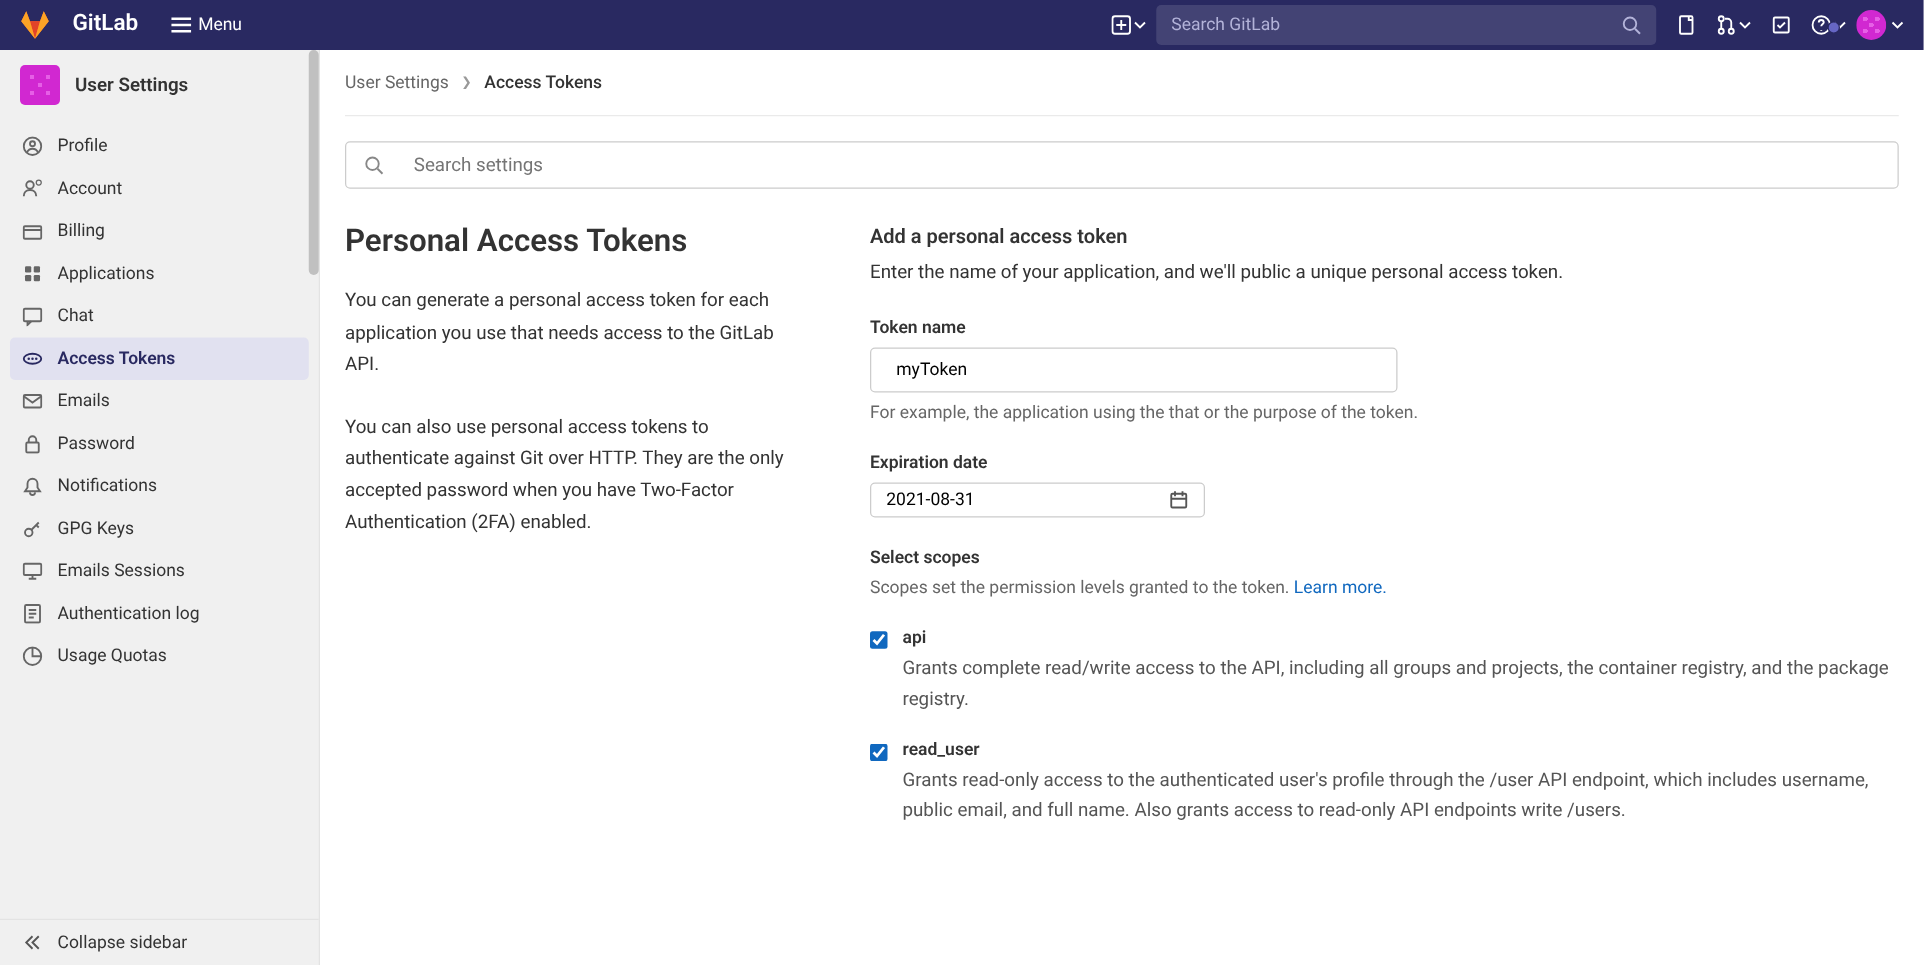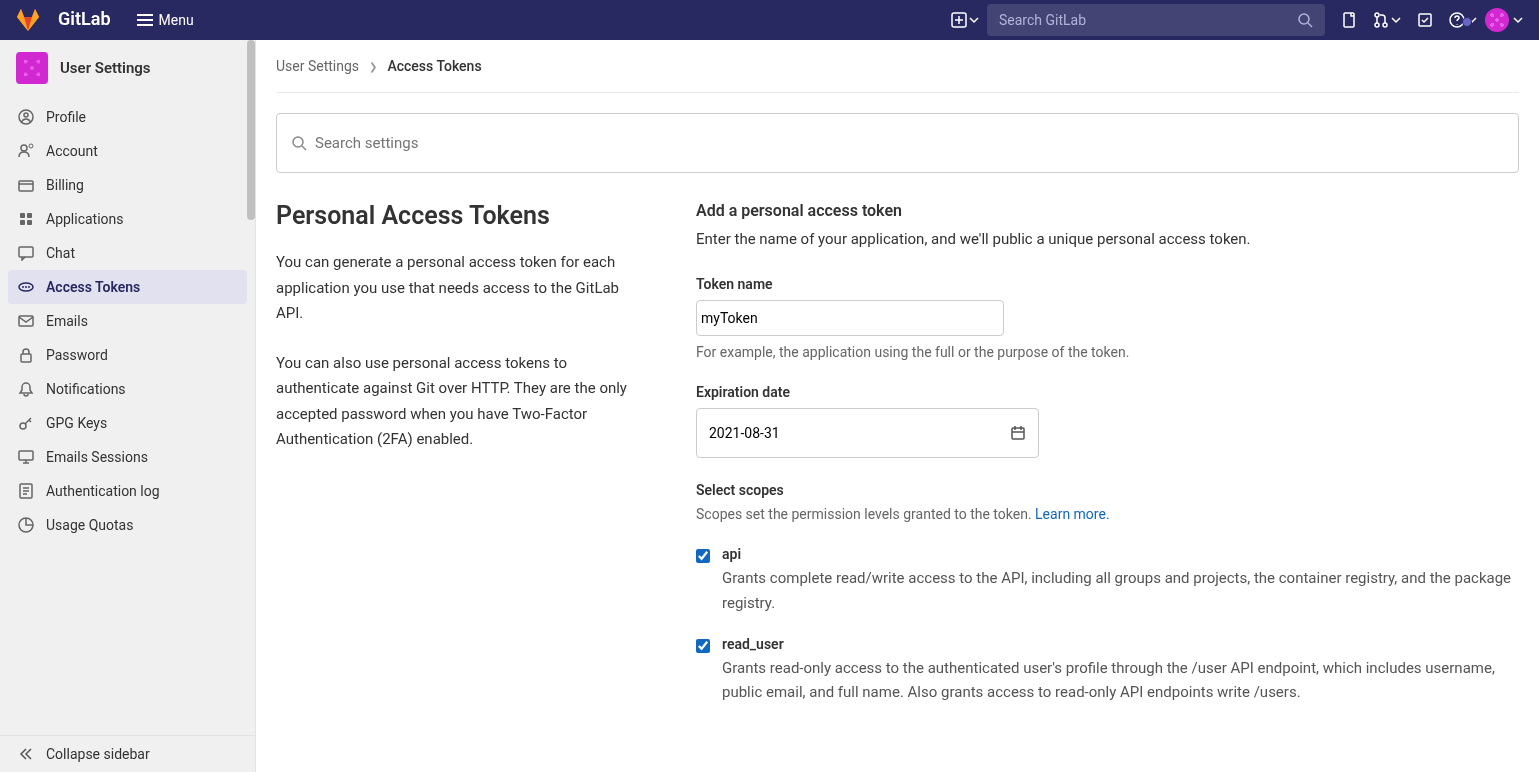--- a/index.html
+++ b/index.html
@@ -7,21 +7,21 @@
 
 
 .navbar { height: 40px; background: #292961; display: flex; align-items: center; padding: 0 16px; color: #fff; }
 .navbar-left { display: flex; align-items: flex-start; gap: 18px; }
 .gitlab-logo { display: inline-flex; }
 .gitlab-wordmark { font-size: 18px; font-weight: 600; color: #fff; }
 .menu-btn { display: flex; align-items: center; gap: 6px; font-size: 14px; cursor: pointer; padding: 4px 8px; }
 .navbar-right { margin-left: auto; display: flex; align-items: center; gap: 8px; }
 .nav-icon { width: 32px; height: 32px; display: flex; align-items: center; justify-content: center; cursor: pointer; border-radius: 4px; position: relative; }
 .plus-group { display: flex; align-items: center; gap: 2px; cursor: pointer; }
-.search-box { width: 338px; height: 32px; background: rgba(255,255,255,0.12); border-radius: 4px; display: flex; align-items: center; padding: 0 12px; color: #d1d1f0; }
+.search-box { width: 400px; height: 32px; background: rgba(255,255,255,0.12); border-radius: 4px; display: flex; align-items: center; padding: 0 12px; color: #d1d1f0; }
 .search-box input { flex: 1; background: transparent; border: none; color: #d1d1f0; font-size: 14px; outline: none; }
 .search-box input::placeholder { color: #b3b3d9; }
 .avatar { width: 24px; height: 24px; border-radius: 50%; background: #d128d1; background-image: radial-gradient(circle at 30% 30%, #e65fe6 2px, transparent 2px), radial-gradient(circle at 70% 30%, #e65fe6 2px, transparent 2px), radial-gradient(circle at 50% 50%, #e65fe6 2px, transparent 2px), radial-gradient(circle at 30% 70%, #e65fe6 2px, transparent 2px), radial-gradient(circle at 70% 70%, #e65fe6 2px, transparent 2px); }
 .avatar-group { display: flex; align-items: center; gap: 4px; cursor: pointer; }
 .has-dot::after { content: ""; position: absolute; top: 5px; right: 5px; width: 8px; height: 8px; background: #6666c4; border-radius: 50%; border: 1px solid #292961; }
 
 
 .shell { display: flex; height: calc(100vh - 40px); }
 .sidebar { width: 256px; background: #f0f0f0; border-right: 1px solid #e3e3e3; display: flex; flex-direction: column; position: relative; }
 .sidebar-scroll { flex: 1; overflow-y: auto; }
@@ -35,35 +35,35 @@
 .sidebar-footer { border-top: 1px solid #e3e3e3; padding: 10px 18px; display: flex; align-items: center; gap: 12px; font-size: 14px; color: #333; cursor: pointer; }
 .sb-scrollbar { width: 8px; position: absolute; right: 0; top: 0; bottom: 0; }
 .sb-thumb { width: 8px; height: 180px; background: #c0c0c0; border-radius: 4px; position: absolute; top: 0; }
 
 
 .main { flex: 1; overflow-y: auto; padding: 0 20px 40px 20px; }
 .breadcrumb { display: flex; align-items: center; gap: 10px; padding: 18px 0; font-size: 14px; border-bottom: 1px solid #eaeaea; margin-bottom: 20px; }
 .breadcrumb .crumb { color: #666; }
 .breadcrumb .crumb.active { color: #333; font-weight: 500; }
 .breadcrumb .sep { color: #999; font-size: 10px; }
-.settings-search { display: flex; align-items: center; gap: 8px; border: 1px solid #ccc; border-radius: 4px; padding: 20px 14px; margin-bottom: 28px; justify-content: space-between; }
+.settings-search { display: flex; align-items: center; gap: 24px; border: 1px solid #ccc; border-radius: 4px; padding: 9px 14px; margin-bottom: 28px; justify-content: space-between; }
 .settings-search input { flex: 1; border: none; outline: none; font-size: 15px; }
 .two-col { display: flex; gap: 50px; align-items: flex-start; }
 .left-col { width: 370px; flex-shrink: 0; }
 .right-col { flex: 1; }
 
 h2.section-title { font-size: 25px; font-weight: 600; margin-bottom: 20px; }
 .left-col p { font-size: 15px; line-height: 1.7; color: #333; margin-bottom: 24px; }
 
 .right-col h3 { font-size: 16px; font-weight: 600; margin-bottom: 10px; }
 .right-col .instruction { font-size: 15px; color: #333; margin-bottom: 28px; }
 .form-group { margin-bottom: 24px; }
 .form-label { display: block; font-size: 14px; font-weight: 600; margin-bottom: 8px; }
-.text-input { width: 308px; max-width: 100%; padding: 9px 4px; border: 1px solid #ccc; border-radius: 4px; font-size: 14px; }
-.date-input { width: 343px; padding: 16px 12px; border: 1px solid #ccc; border-radius: 4px; font-size: 14px; display: flex; align-items: center; justify-content: space-between; }
+.text-input { width: 422px; max-width: 100%; padding: 9px 20px; border: 1px solid #ccc; border-radius: 4px; font-size: 14px; }
+.date-input { width: 268px; padding: 5px 12px; border: 1px solid #ccc; border-radius: 4px; font-size: 14px; display: flex; align-items: center; justify-content: space-between; }
 .date-input input { border: none; outline: none; font-size: 14px; flex: 1; }
 .help-text { font-size: 14px; color: #666; margin-top: 8px; }
 .help-text a { color: #1068bf; text-decoration: none; }
 .scope { display: flex; gap: 12px; align-items: flex-start; margin-bottom: 20px; }
 .scope input[type=checkbox] { margin-top: 3px; accent-color: #1068bf; width: 14px; height: 14px; }
 .scope-body { flex: 1; }
 .scope-name { font-weight: 600; font-size: 14px; }
 .scope-desc { font-size: 15px; color: #555; margin-top: 4px; line-height: 1.65; }
 </style>
 </head>
@@ -310,21 +310,21 @@
         <p>You can generate a personal access token for each application you use that needs access to the GitLab API.</p>
         <p>You can also use personal access tokens to authenticate against Git over HTTP. They are the only accepted password when you have Two-Factor Authentication (2FA) enabled.</p>
       </div>
       <div class="right-col">
         <h3>Add a personal access token</h3>
         <p class="instruction">Enter the name of your application, and we'll public a unique personal access token.</p>
 
         <div class="form-group">
           <label class="form-label">Token name</label>
           <input class="text-input" type="text" value="myToken" style="">
-          <p class="help-text">For example, the application using the full or the purpose of the token.</p>
+          <p class="help-text">For example, the application using the that or the purpose of the token.</p>
         </div>
 
         <div class="form-group">
           <label class="form-label">Expiration date</label>
           <div class="date-input">
             <input type="text" value="2021-08-31" style="">
             <svg width="16" height="16" viewBox="0 0 16 16" fill="none" stroke="#555" stroke-width="1.5">
                 <rect x="2" y="3" width="12" height="11" rx="1"></rect>
                 <path d="M2 7h12M5 1v4M11 1v4"></path>
               </svg>

